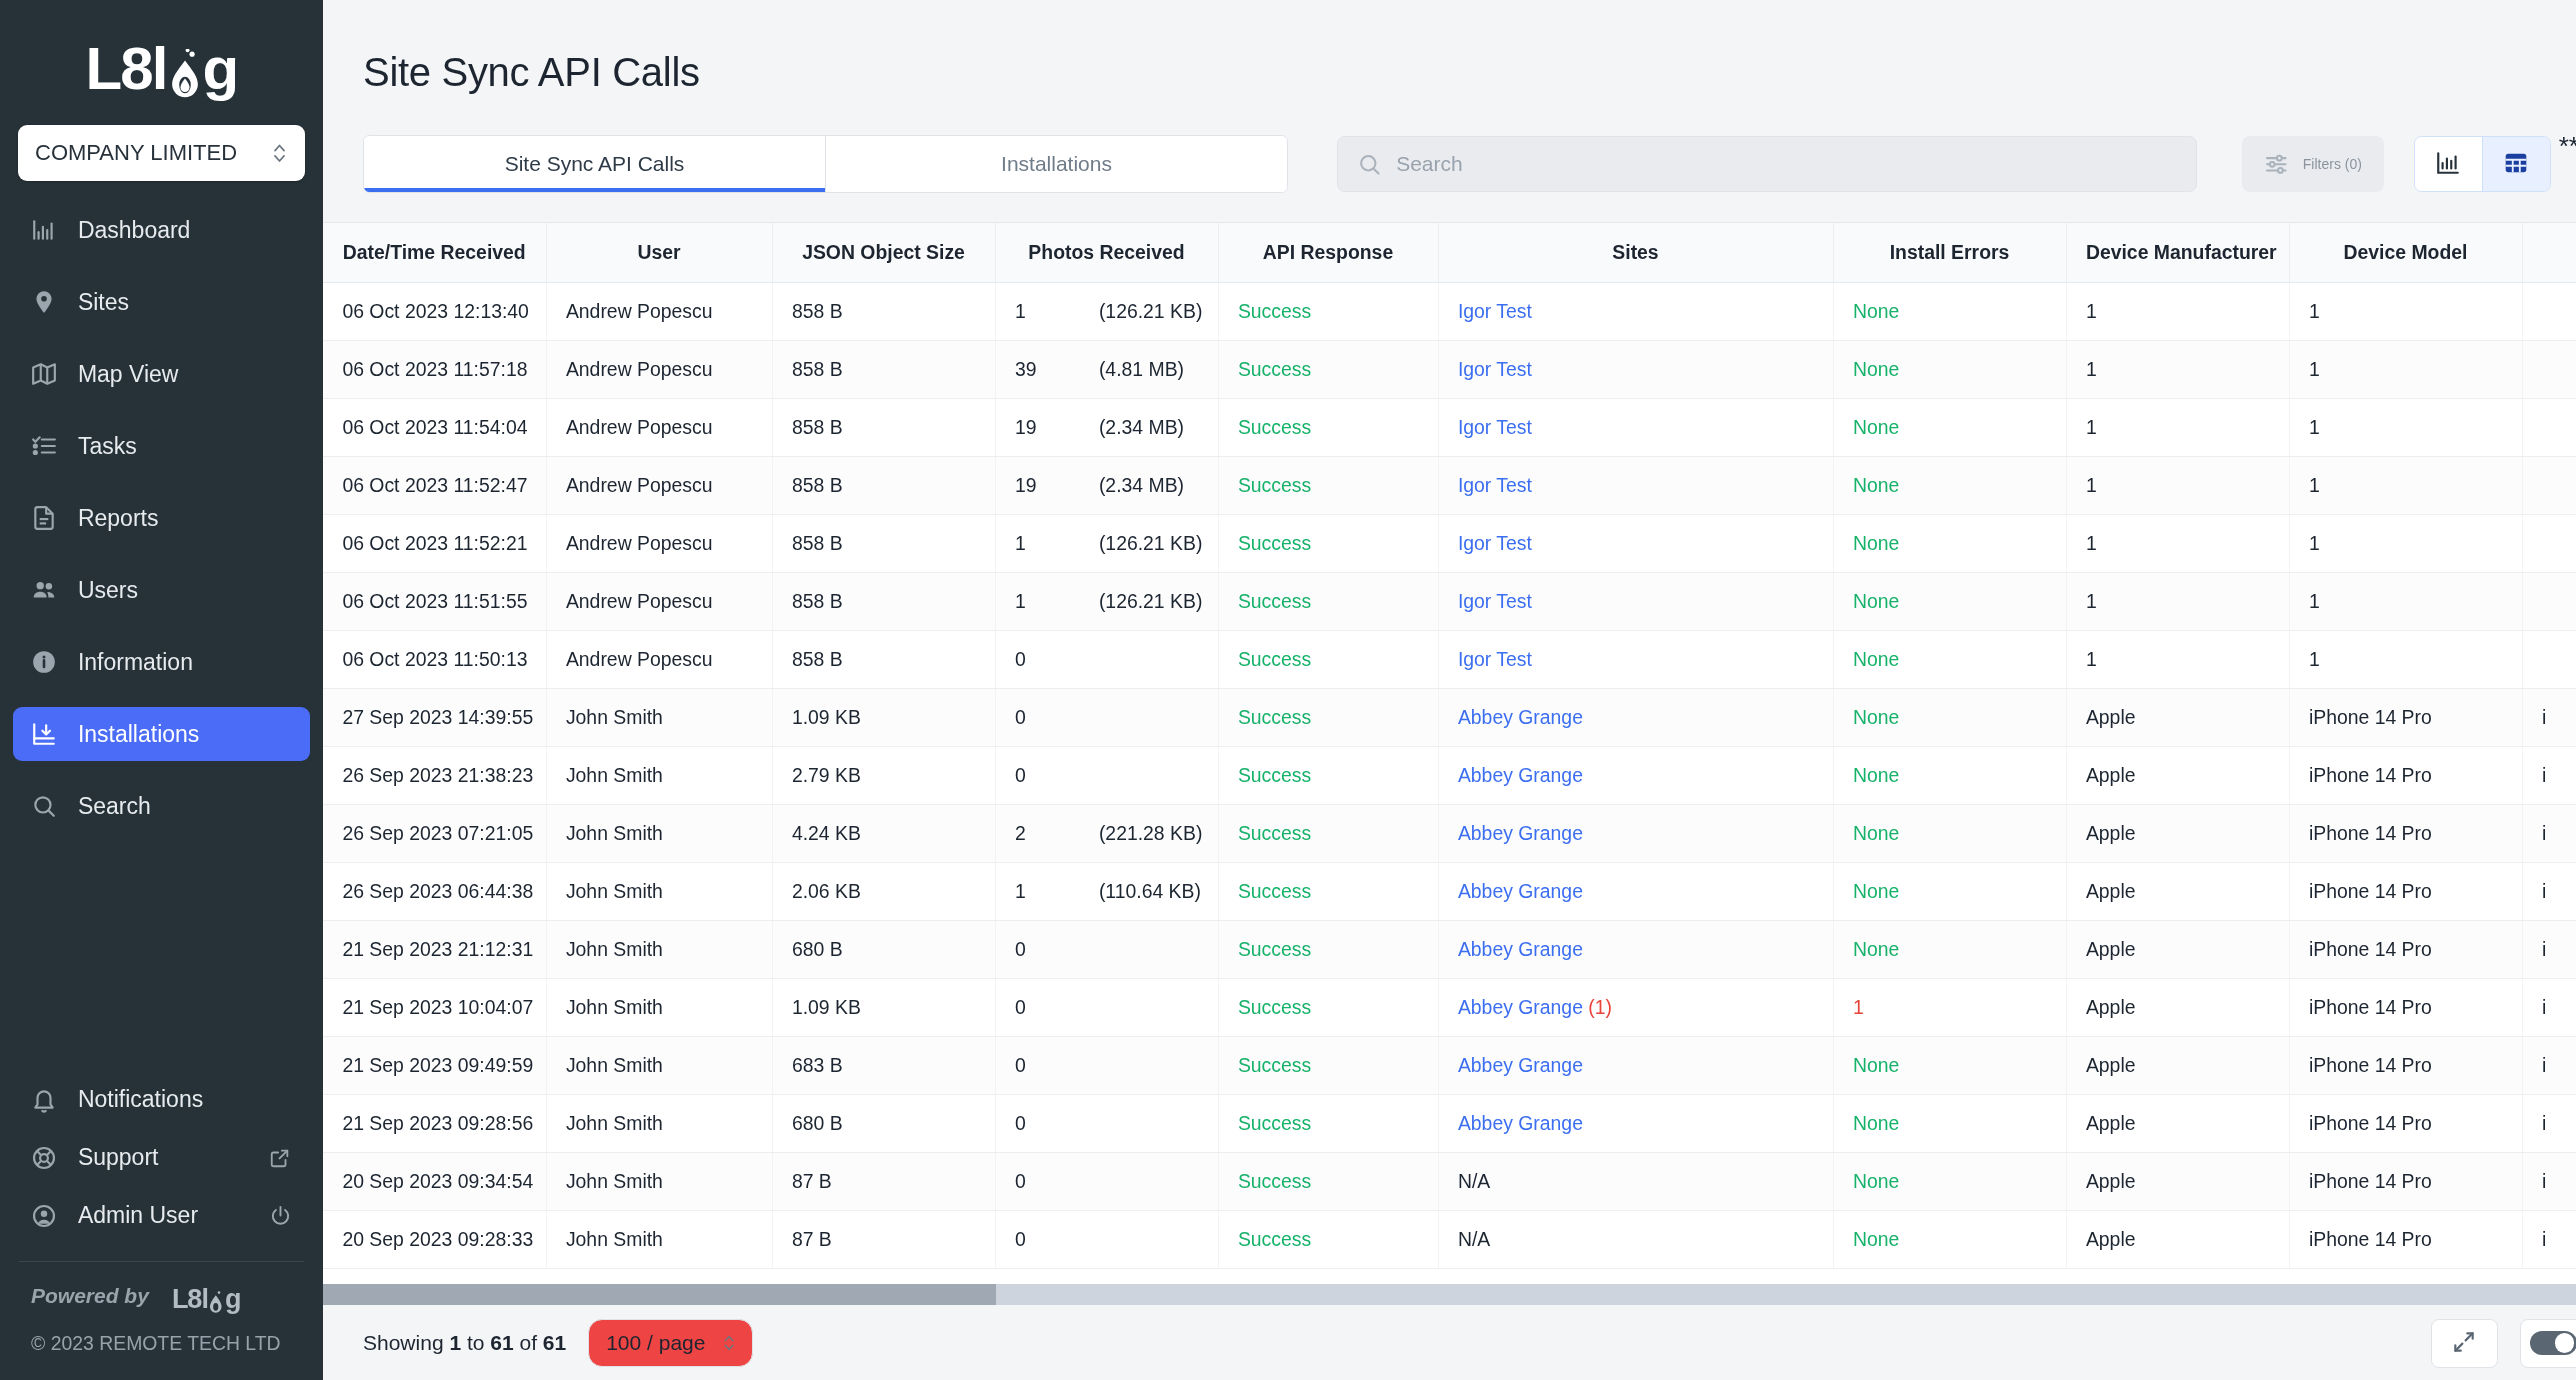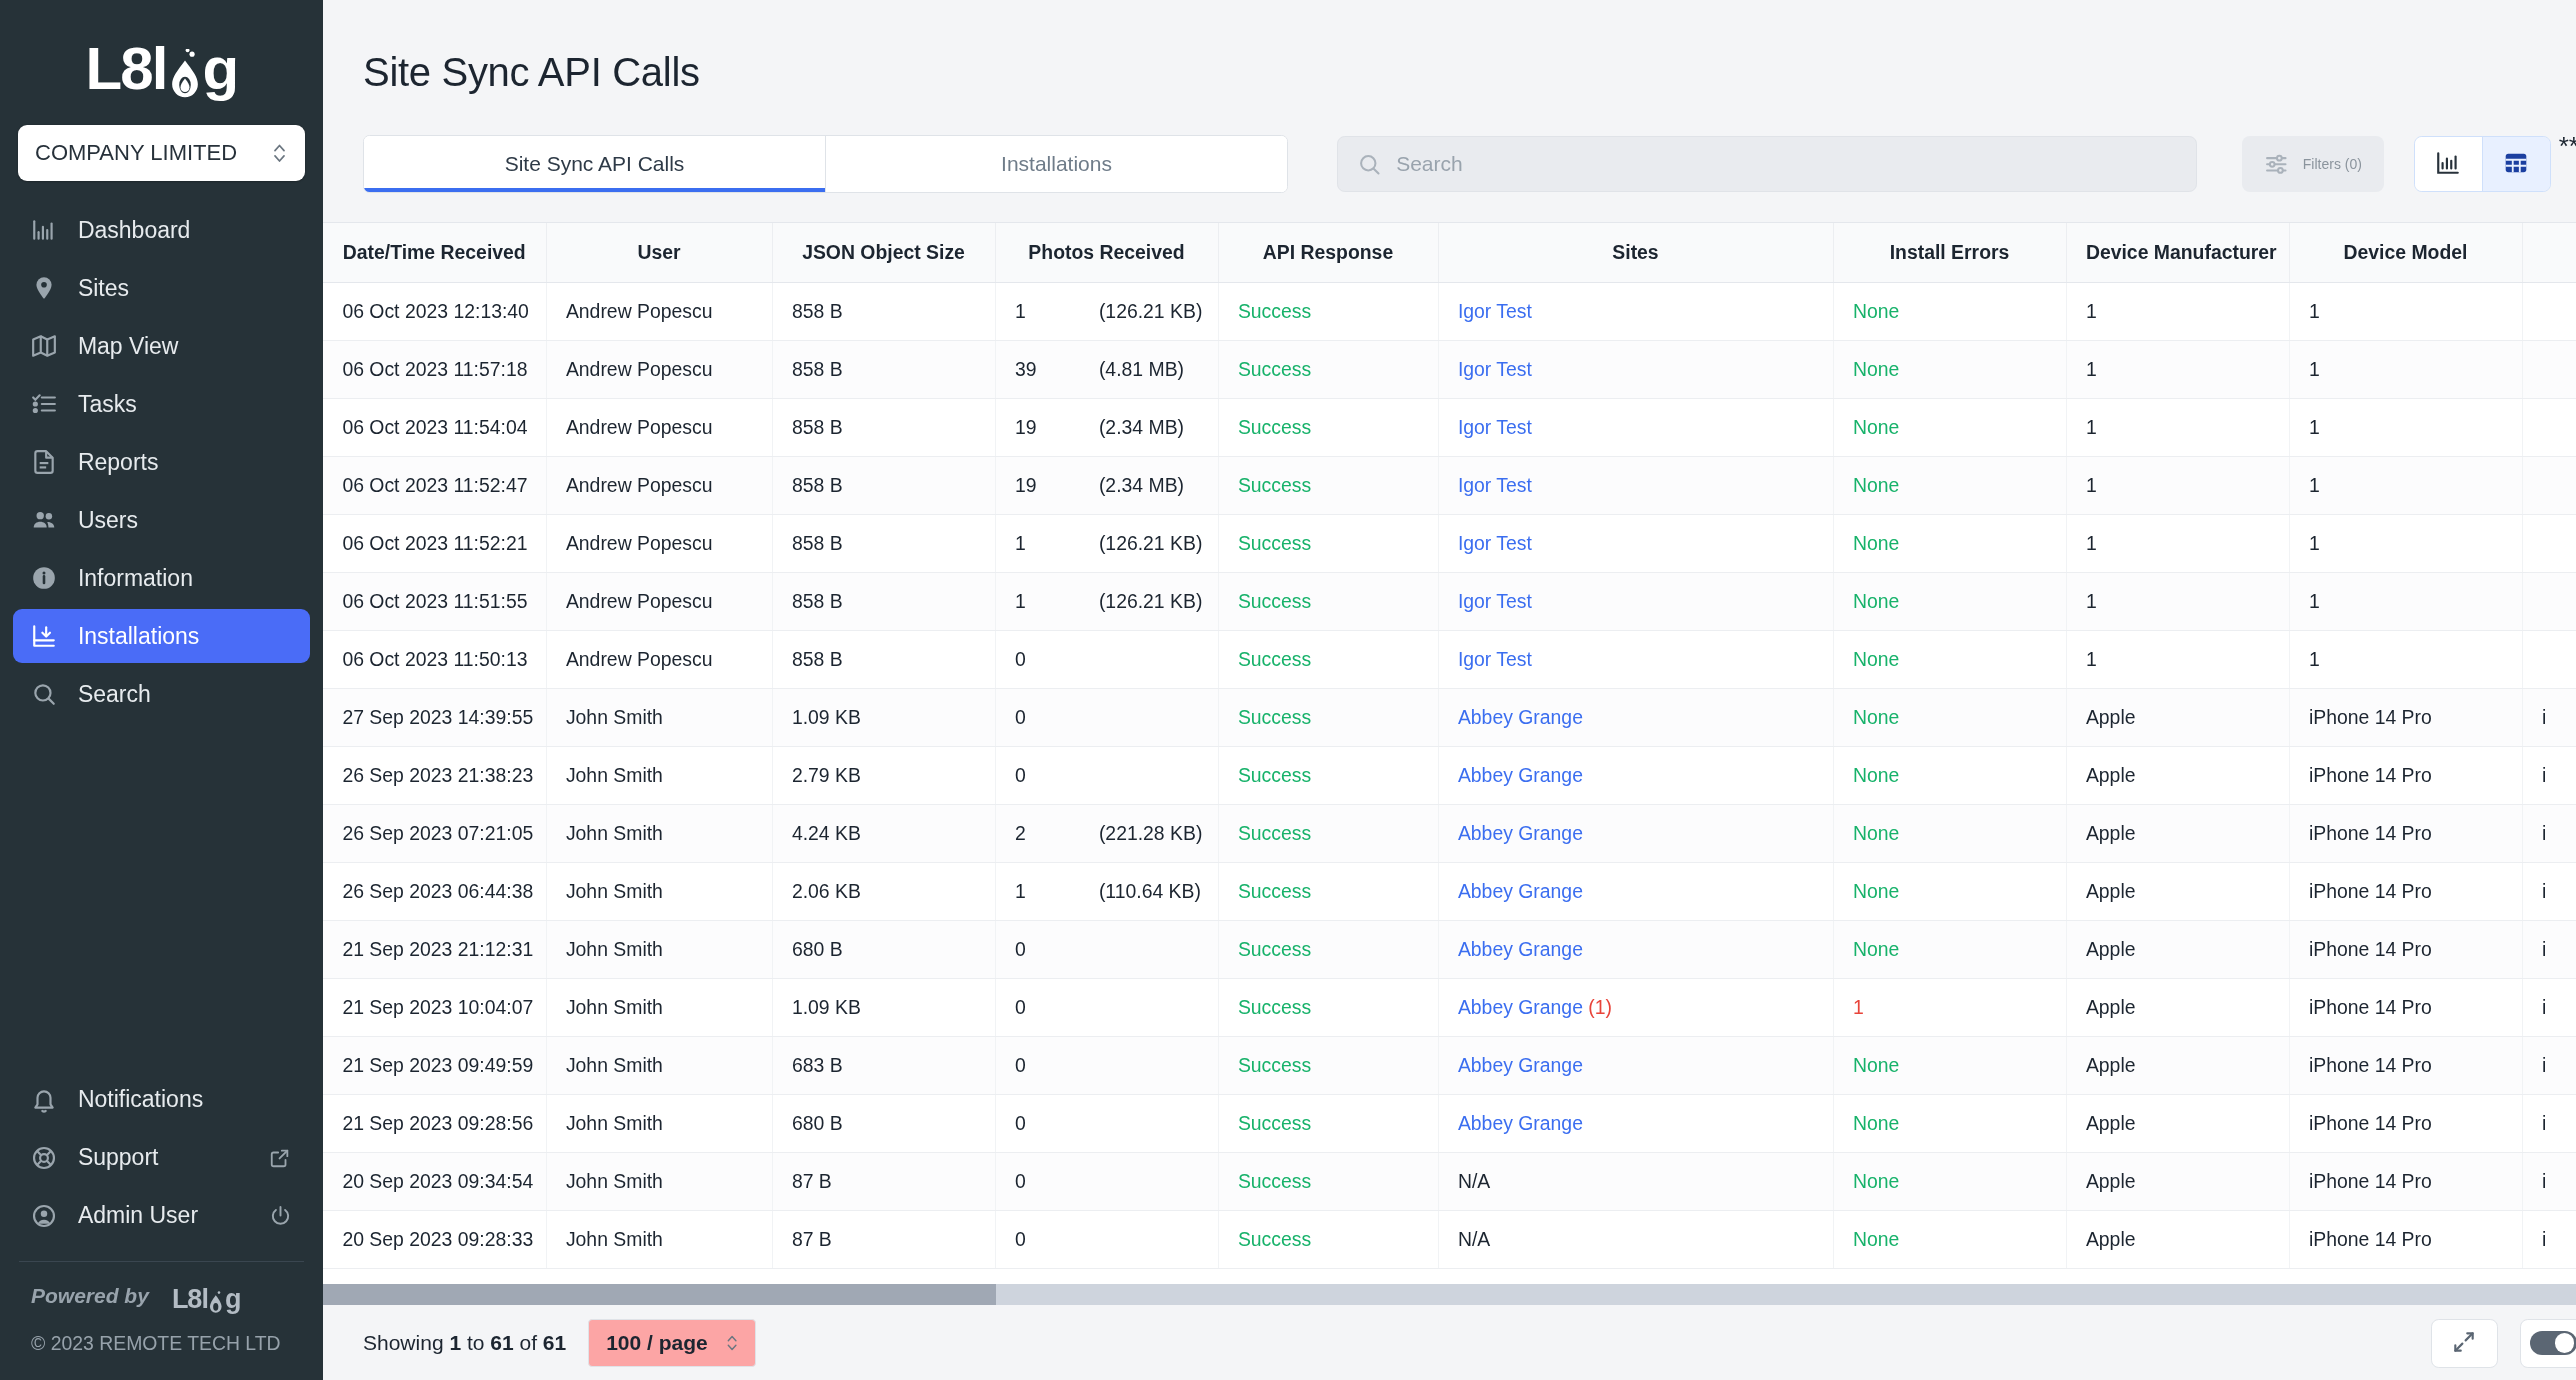--- a/index.html
+++ b/index.html
@@ -25,21 +25,21 @@
   .company-select {
     margin: 0 18px 22px 18px; height: 56px;
     background: #fff; border-radius: 9px;
     display: flex; align-items: center; padding: 0 17px;
     color: #27313a; font-size: 22px; cursor: pointer;
     box-shadow: 0 0.6px 1.9px rgba(0,0,0,.25);
   }
   .company-select .label { flex: 1; white-space: nowrap; overflow: hidden; text-overflow: ellipsis; }
   .chev-updown { width: 17px; height: 28.5px; flex: 0 0 17px; color: #6b7680; }
 
-  .nav { display: flex; flex-direction: column; gap: 4px; padding: 0 13px; }
+  .nav { display: flex; flex-direction: column; gap: 18px; padding: 0 13px; }
   .nav-item {
     display: flex; align-items: center; gap: 19.4px;
     height: 54px; padding: 0 17px; border-radius: 9px;
     color: #e7ebee; font-size: 23px; cursor: pointer;
   }
   .nav-item .ic { width: 28.5px; height: 28.5px; flex: 0 0 28.5px; display: flex; align-items: center; justify-content: center; color: #9aa5ad; }
   .nav-item.active { background: #4a6cf7; color: #fff; }
   .nav-item.active .ic { color: #fff; }
   .nav-label { flex: 1; white-space: nowrap; }
 
@@ -136,23 +136,23 @@
   .hscroll .thumb { position: absolute; left: 0; top: 0; height: 21px; width: 673px; background: #a0a8b4; }
 
   
   .footer {
     height: 76px; flex: 0 0 76px; display: flex; align-items: center;
     padding: 0 40px 0 40px; background: #f4f5f7; gap: 22px;
   }
   .showing { font-size: 21px; color: #1c2530; }
   .showing b { font-weight: 700; }
   .perpage {
-    height: 48px; background: #fca5a5; border: 0.6px solid #dfe3e8; border-radius: 4px;
+    height: 48px; background: #ef4444; border: 0.6px solid #dfe3e8; border-radius: 14px;
     display: flex; align-items: center; padding: 0 13px 0 17px; gap: 17px;
-    font-size: 21px; color: #1c2530; cursor: pointer; font-weight: bold;
+    font-size: 21px; color: #1c2530; cursor: pointer;
   }
   .footer .spacer { flex: 1; }
   .fbtn {
     width: 67px; height: 49px; background: #fff; border: 0.6px solid #dfe3e8;
     border-radius: 7.8px; display: flex; align-items: center; justify-content: center;
     cursor: pointer; color: #5b6673;
   }
   .switch { width: 47px; height: 24.6px; border-radius: 12.3px; background: #5b6673; position: relative; }
   .switch::after { content:""; position: absolute; right: 2.6px; top: 2.6px; width: 19.4px; height: 19.4px; border-radius: 50%; background: #fff; }
 </style>

